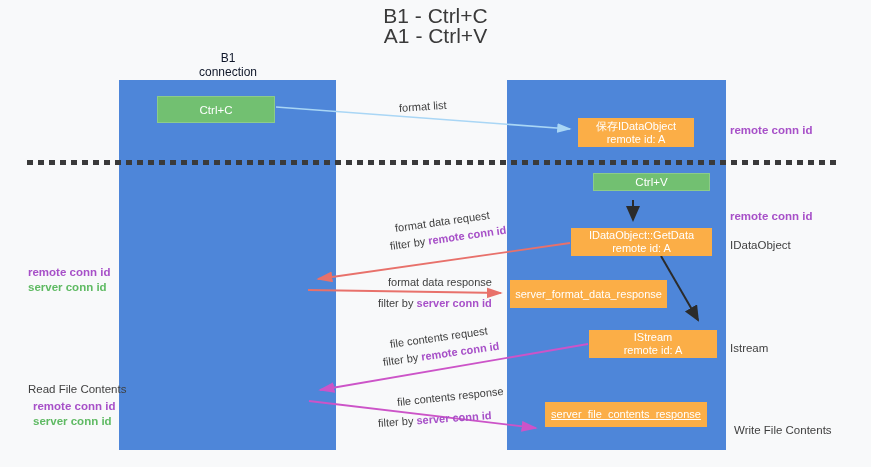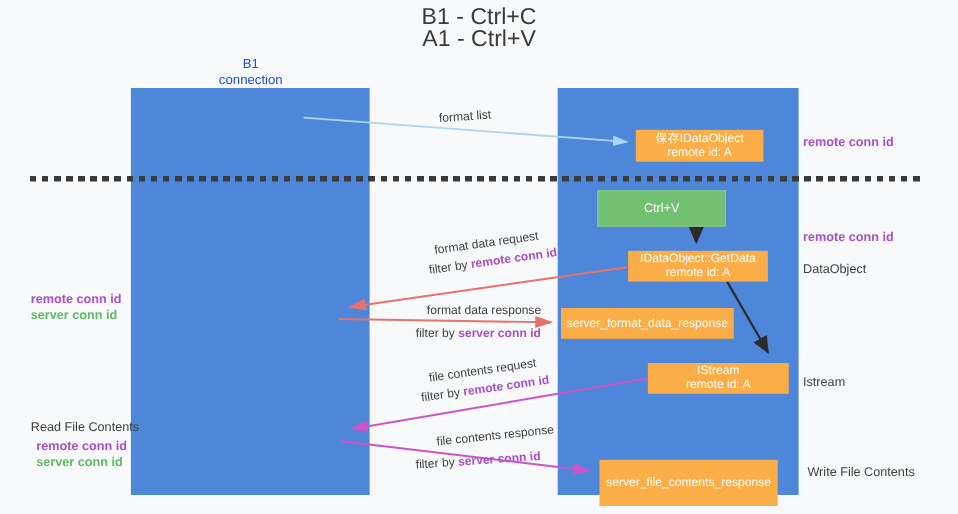--- a/index.html
+++ b/index.html
@@ -2,21 +2,21 @@
 <html><head>
 <meta charset="utf-8">
 <style>
   html,body{margin:0;padding:0;background:#f8f9fa;}
   #stage{
     position:relative;width:871px;height:467px;background:#f8f9fa;overflow:hidden;
     font-family:"Liberation Sans",sans-serif;color:#3f3f3f;
   }
   .abs{position:absolute;}
   .title{width:100%;text-align:center;top:6px;font-size:21px;line-height:20px;color:#3a3a3a;}
-  .ll-header{text-align:center;font-size:12px;line-height:14px;color:#1d4ed8;}
+  .ll-header{text-align:center;font-size:12px;line-height:14px;color:#0f172a;}
   .lifeline{background:#4e86d9;}
   .gbox{background:#72c071;border:1px solid #8ccb8a;color:#fff;font-size:11.5px;
         display:flex;align-items:center;justify-content:center;box-sizing:border-box;}
   .obox{background:#fbae47;color:#fff;font-size:11px;line-height:13px;text-align:center;
         display:flex;flex-direction:column;align-items:center;justify-content:center;box-sizing:border-box;}
   .dash{height:5px;background:repeating-linear-gradient(90deg,#3a3a3a 0 6px,transparent 6px 11px);}
   .msg{font-size:11px;color:#3f3f3f;white-space:nowrap;transform-origin:left center;}
   .purple{color:#a750c8;font-weight:bold;}
   .greentx{color:#5fba63;font-weight:bold;}
   .side{font-size:11.5px;white-space:nowrap;}
@@ -59,47 +59,50 @@
     </defs>
     <line x1="276" y1="107" x2="570" y2="129" stroke="#a9d6f5" stroke-width="1.6" marker-end="url(#mblue)"></line>
     <line x1="633" y1="200" x2="633" y2="220" stroke="#2b2b2b" stroke-width="2" marker-end="url(#mblk)"></line>
     <line x1="661" y1="256" x2="698" y2="320" stroke="#2b2b2b" stroke-width="2" marker-end="url(#mblk)"></line>
     <line x1="570" y1="243" x2="318" y2="279" stroke="#e8716b" stroke-width="1.8" marker-end="url(#mred)"></line>
     <line x1="308" y1="290" x2="501" y2="293" stroke="#e8716b" stroke-width="1.8" marker-end="url(#mred)"></line>
     <line x1="588" y1="344" x2="320" y2="390" stroke="#cc54c8" stroke-width="1.8" marker-end="url(#mmag)"></line>
     <line x1="309" y1="401" x2="536" y2="428" stroke="#cc54c8" stroke-width="1.8" marker-end="url(#mmag)"></line>
   </svg>
 
+  <div class="abs gbox" style="left:157px;top:96px;width:118px;height:27px;">
+    <span>Ctrl+C</span>
+  </div>
 
   <div class="abs obox" style="left:578px;top:118px;width:116px;height:29px;">
     <span>保存IDataObject</span>
     <span>remote id: A</span>
   </div>
 
-  <div class="abs gbox" style="left:543px;top:173px;width:117px;height:33px;">
+  <div class="abs gbox" style="left:593px;top:173px;width:117px;height:18px;">
     <span>Ctrl+V</span>
   </div>
 
-  <div class="abs obox" style="left:571px;top:228px;width:127px;height:28px;">
+  <div class="abs obox" style="left:571px;top:228px;width:141px;height:28px;">
     <span>IDataObject::GetData</span>
     <span>remote id: A</span>
   </div>
 
 
   <div class="abs obox" style="left:510px;top:280px;width:157px;height:28px;">
     <span>server_format_data_response</span>
   </div>
 
   <div class="abs obox" style="left:589px;top:330px;width:128px;height:28px;">
     <span>IStream</span>
     <span>remote id: A</span>
   </div>
 
 
-  <div class="abs obox" style="left:545px;top:418px;width:162px;height:42px;">
+  <div class="abs obox" style="left:545px;top:402px;width:162px;height:25px;text-decoration:underline;">
     <span>server_file_contents_response</span>
   </div>
 
   <div class="abs msg" style="left:399px;top:102px;transform:rotate(-4deg);">format list</div>
 
   <div class="abs msg" style="left:395px;top:222px;transform:rotate(-8deg);">format data request</div>
   <div class="abs msg" style="left:390px;top:240px;transform:rotate(-8deg);">
     <span>filter by </span><span class="purple">remote conn id</span>
   </div>
 
@@ -113,21 +116,21 @@
     <span>filter by </span><span class="purple">remote conn id</span>
   </div>
 
   <div class="abs msg" style="left:397px;top:396px;transform:rotate(-6deg);">file contents response</div>
   <div class="abs msg" style="left:378px;top:417px;transform:rotate(-4deg);">
     <span>filter by </span><span class="purple">server conn id</span>
   </div>
 
   <div class="abs side purple" style="left:730px;top:124px;">remote conn id</div>
   <div class="abs side purple" style="left:730px;top:210px;">remote conn id</div>
-  <div class="abs side" style="left:730px;top:239px;">DataObject</div>
+  <div class="abs side" style="left:730px;top:239px;">IDataObject</div>
   <div class="abs side" style="left:730px;top:342px;">Istream</div>
   <div class="abs side" style="left:734px;top:424px;">Write File Contents</div>
 
   <div class="abs side purple" style="left:28px;top:266px;">remote conn id</div>
   <div class="abs side greentx" style="left:28px;top:281px;">server conn id</div>
   <div class="abs side" style="left:28px;top:383px;">Read File Contents</div>
   <div class="abs side purple" style="left:33px;top:400px;">remote conn id</div>
   <div class="abs side greentx" style="left:33px;top:415px;">server conn id</div>
 
 </div>

